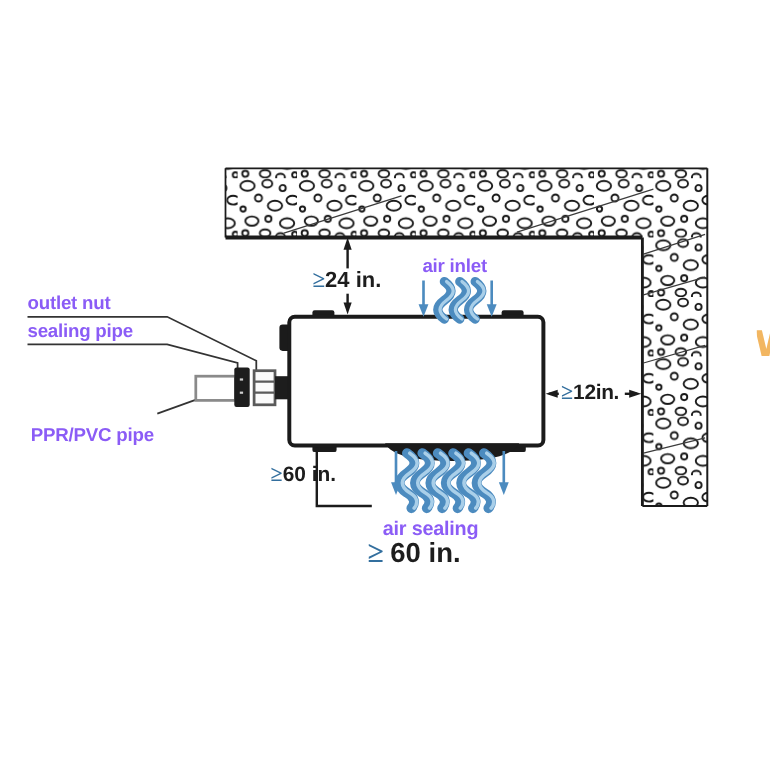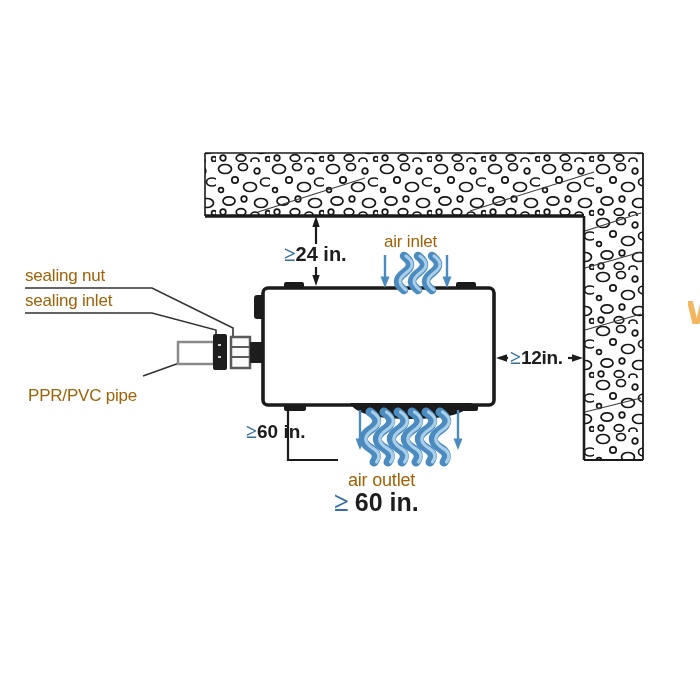--- a/index.html
+++ b/index.html
@@ -2,21 +2,21 @@
 <html><head>
 <meta charset="utf-8">
 <style>
   html,body{margin:0;padding:0;}
   .stage{
     position:relative;width:700px;height:700px;background:#ffffff;overflow:hidden;
     font-family:"Liberation Sans",sans-serif;
   }
   .stage svg{position:absolute;left:0;top:0;}
   .lbl{
-    position:absolute;line-height:1;font-weight:normal;color:#a16207;
+    position:absolute;line-height:1;font-weight:bold;color:#8b5cf6;
     letter-spacing:-0.2px;white-space:nowrap;
   }
   .dim{position:absolute;display:flex;align-items:baseline;line-height:1;white-space:nowrap;}
   .ge{color:#336f9e;font-family:"Liberation Serif",serif;font-weight:bold;}
   .dimval{color:#1d1d1d;font-weight:bold;}
   .serifval{font-family:Liberation Sans, sans-serif;}
   .sansval{font-family:"Liberation Sans",sans-serif;}
   .watermark{
     position:absolute;left:688px;top:297px;width:12px;height:38px;overflow:hidden;
     opacity:.8;
@@ -144,25 +144,25 @@
       <g>
         <line x1="499" y1="358" x2="508" y2="358" fill="none"></line>
         <polygon points="496,358 507,354.3 507,361.7" stroke="none"></polygon>
         <line x1="568" y1="358" x2="579" y2="358" fill="none"></line>
         <polygon points="583,358 572,354.3 572,361.7" stroke="none"></polygon>
       </g>
       <path d="M288,407 V460 H338" fill="none"></path>
     </g>
   </svg>
 
-  <div class="lbl" style="left:25px;top:267px;font-size:17px;">sealing nut</div>
-  <div class="lbl" style="left:25px;top:292px;font-size:17px;">sealing inlet</div>
+  <div class="lbl" style="left:25px;top:267px;font-size:17px;">outlet nut</div>
+  <div class="lbl" style="left:25px;top:292px;font-size:17px;">sealing pipe</div>
   <div class="lbl" style="left:28px;top:363px;font-size:17px;margin-top:24px;">PPR/PVC pipe</div>
   <div class="lbl" style="left:384px;top:233px;font-size:17px;">air inlet</div>
-  <div class="lbl" style="left:348px;top:471px;font-size:18px;">air outlet</div>
+  <div class="lbl" style="left:348px;top:471px;font-size:18px;">air sealing</div>
 
   <div class="dim" style="left:284px;top:244px;">
     <span class="ge" style="font-size:21px;">≥</span>
       <span class="dimval serifval" style="font-size:20px;">24 in.</span>
   </div>
 
   <div class="dim" style="left:510px;top:347px;">
     <span class="ge" style="font-size:20px;">≥</span>
       <span class="dimval sansval" style="font-size:19px;letter-spacing:-0.3px;">12in.</span>
   </div>

